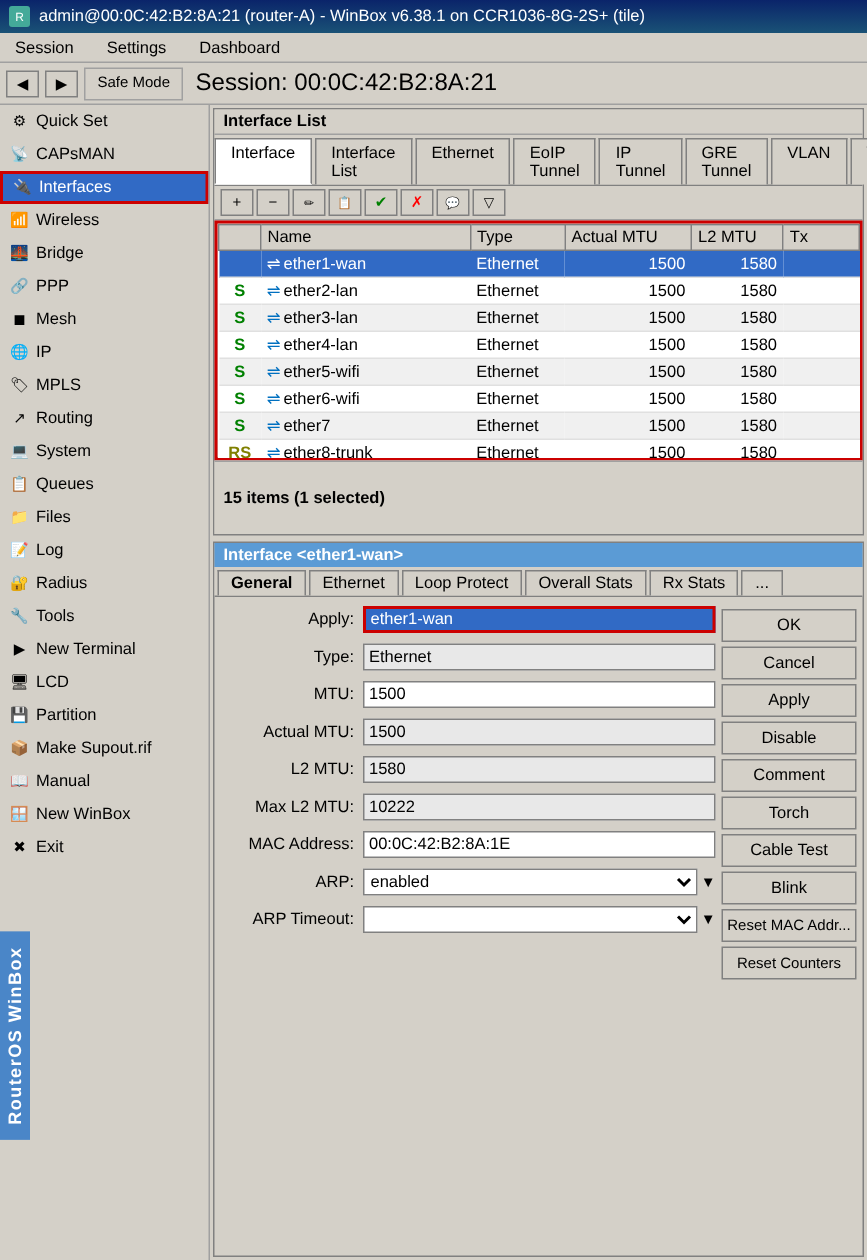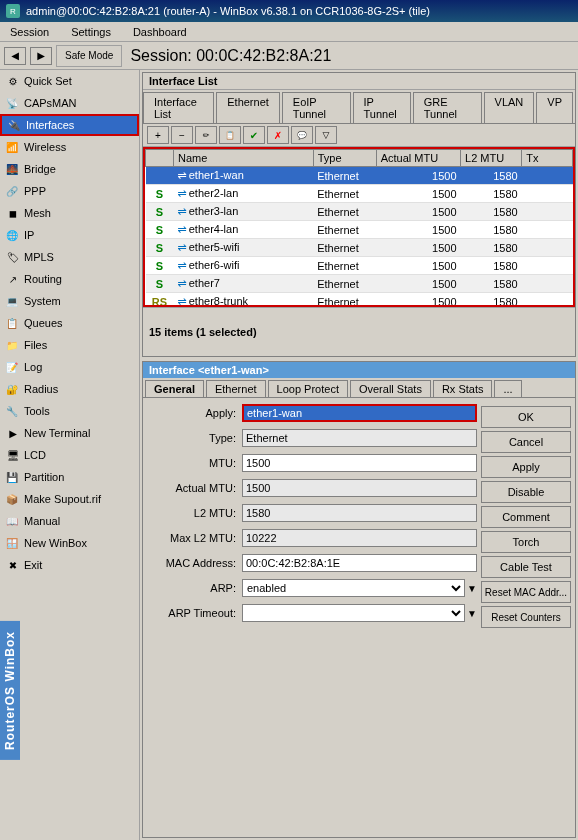--- a/index.html
+++ b/index.html
@@ -456,20 +456,21 @@
       <span>Exit</span>
     </div>
   </div>
 
   <div class="content-area">
 
     <div class="panel">
       <div class="panel-title">Interface List</div>
 
       <div class="tab-bar">
+        <div class="tab active">Interface</div>
         <div class="tab">Interface List</div>
         <div class="tab">Ethernet</div>
         <div class="tab">EoIP Tunnel</div>
         <div class="tab">IP Tunnel</div>
         <div class="tab">GRE Tunnel</div>
         <div class="tab">VLAN</div>
         <div class="tab">VP</div>
       </div>
 
       <div class="list-toolbar">
@@ -673,20 +674,21 @@
         </div>
 
         <div class="btn-panel">
           <button class="action-btn">OK</button>
           <button class="action-btn">Cancel</button>
           <button class="action-btn">Apply</button>
           <button class="action-btn">Disable</button>
           <button class="action-btn">Comment</button>
           <button class="action-btn">Torch</button>
           <button class="action-btn">Cable Test</button>
+          <button class="action-btn">Blink</button>
           <button class="action-btn" style="font-size:10px;">Reset MAC Addr...</button>
           <button class="action-btn" style="font-size:10px;">Reset Counters</button>
         </div>
 
       </div>
     </div>
 
   </div>
 </div>
 

